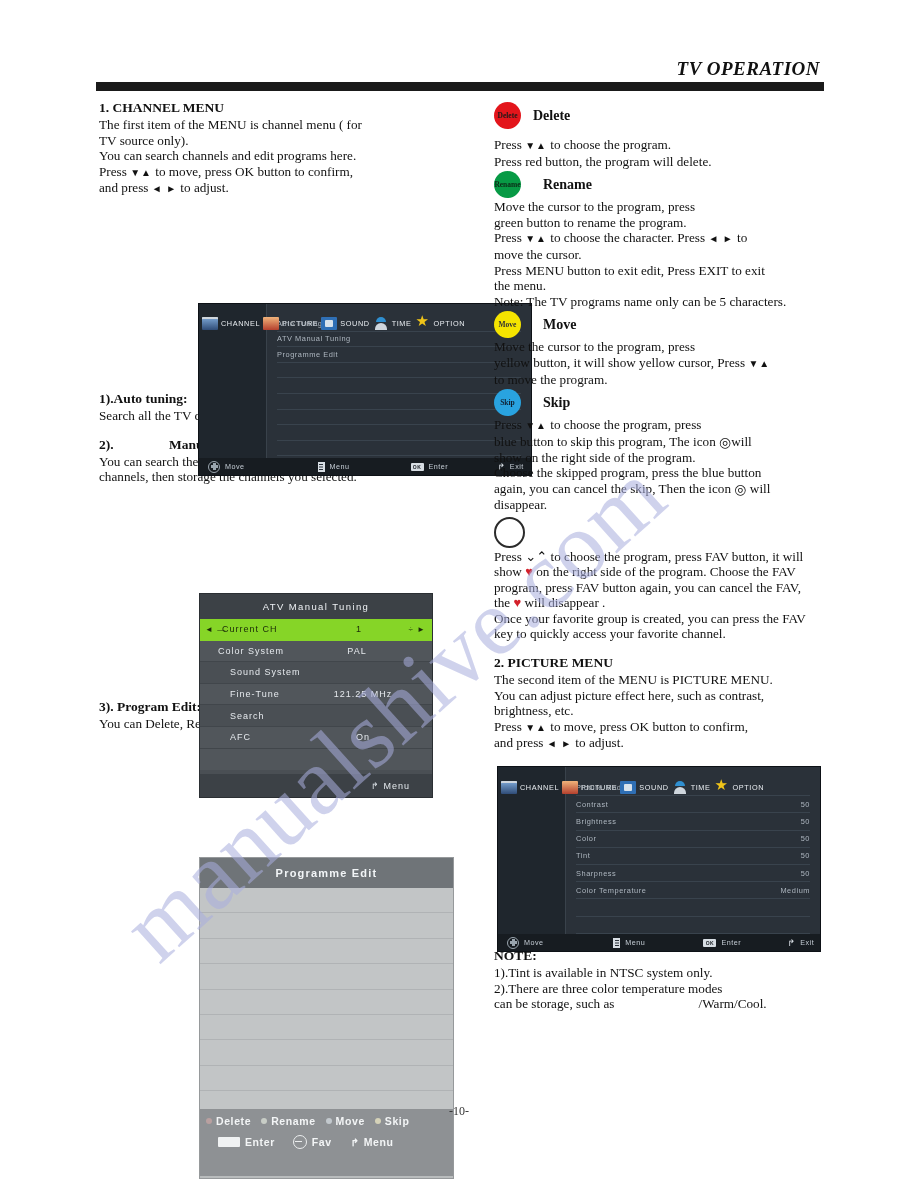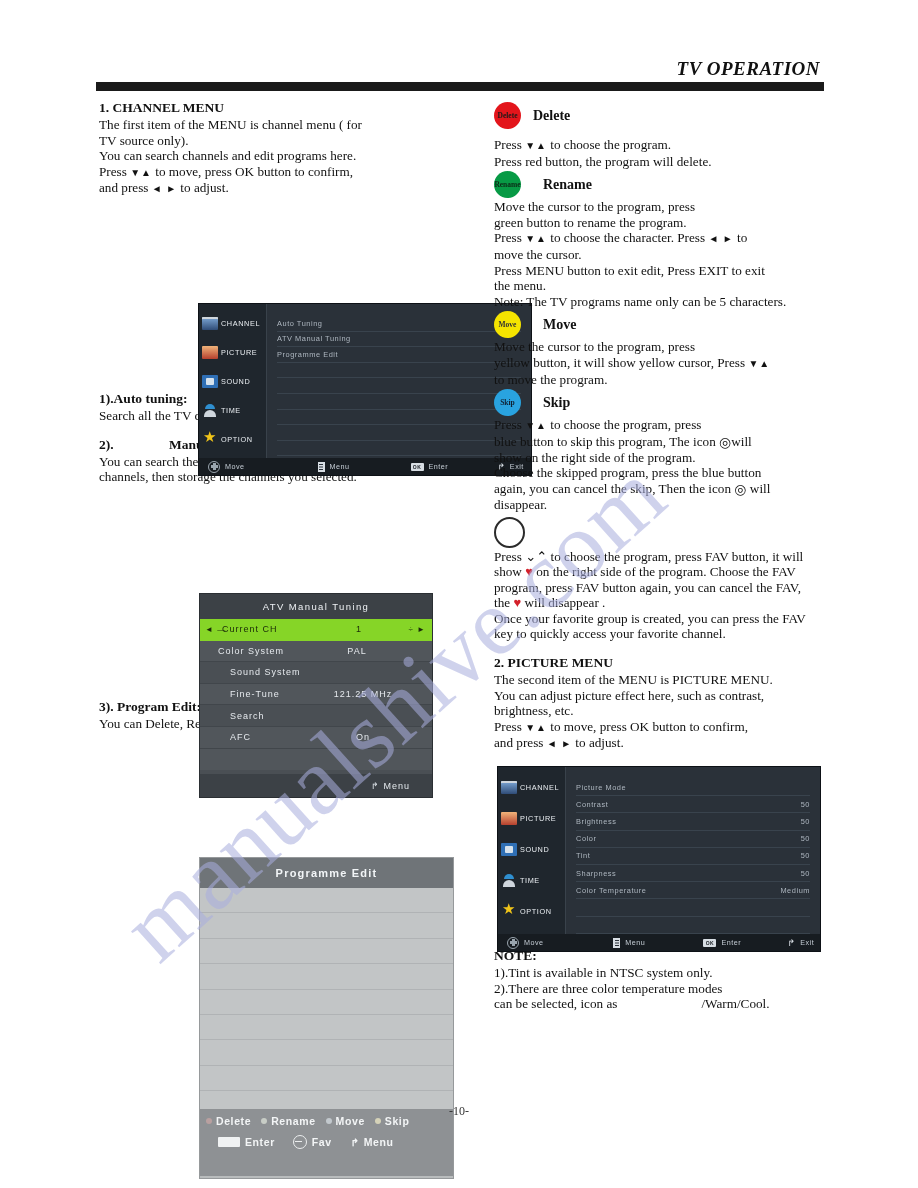--- a/index.html
+++ b/index.html
@@ -72,21 +72,21 @@
   
   .osd{
     position:absolute;border:1px solid #0d1116;
     background:#2a3139;overflow:hidden;
     font-family:"Liberation Sans", sans-serif;
   }
   .osd-body{display:flex;height:calc(100% - 17px);}
   .osd-side{
     width:68px;background:#1f262d;flex:0 0 auto;
     border-right:1px solid #39424b;
-    display:flex;flex-direction:column;justify-content:flex-start;
+    display:flex;flex-direction:row;justify-content:flex-start;
     padding-top:5px;box-sizing:border-box;
   }
   .side-item{display:flex;align-items:center;height:29px;padding-left:3px;}
   .side-ico{width:16px;height:13px;flex:0 0 auto;margin-right:3px;border-radius:1px;position:relative;}
   .ico-channel{background:linear-gradient(#7fa9d8,#2f4c77);box-shadow:0 3px 0 -1px #cfd6dd inset;}
   .ico-picture{background:linear-gradient(#f0b37a,#b5402e);}
   .ico-sound{background:#2f6fb5;}
   .ico-sound:after{content:"";position:absolute;left:4px;top:3px;width:8px;height:7px;background:#d7e2ec;border-radius:1px;}
   .ico-time{background:transparent;}
   .ico-time:before{content:"";position:absolute;left:3px;top:0px;width:10px;height:5px;background:#2f8fd0;border-radius:5px 5px 0 0;}
@@ -501,21 +501,21 @@
       Press <span class="arrow">▼▲</span> to move, press OK button to confirm,<br>
       and press <span class="arrow">◄ ►</span> to adjust.
     </p>
 
     <div style="height:196px"></div>
 
     <h3 class="sec">NOTE:</h3>
     <p class="body">
       <span>1).Tint is available in NTSC system only.</span><br>
       <span>2).There are three color temperature modes</span><br>
-      <span>can be selected, icon as</span><span style="display:inline-block;width:84px"></span><span>/Warm/Cool.</span>
+      <span>can be storage, such as</span><span style="display:inline-block;width:84px"></span><span>/Warm/Cool.</span>
     </p>
 
   </div>
 
   <div class="osd" id="osd-picture">
     <div class="osd-body">
       <div class="osd-side">
         <div class="side-item" style="height:31px">
           <span class="side-ico ico-channel"></span>
           <span class="side-lbl">CHANNEL</span>

